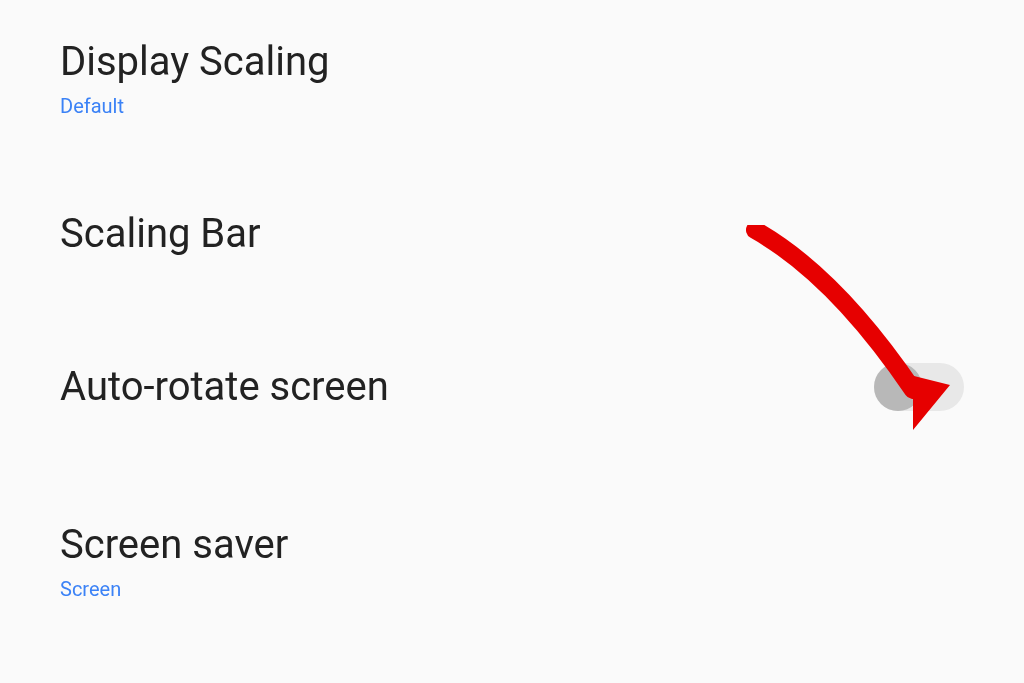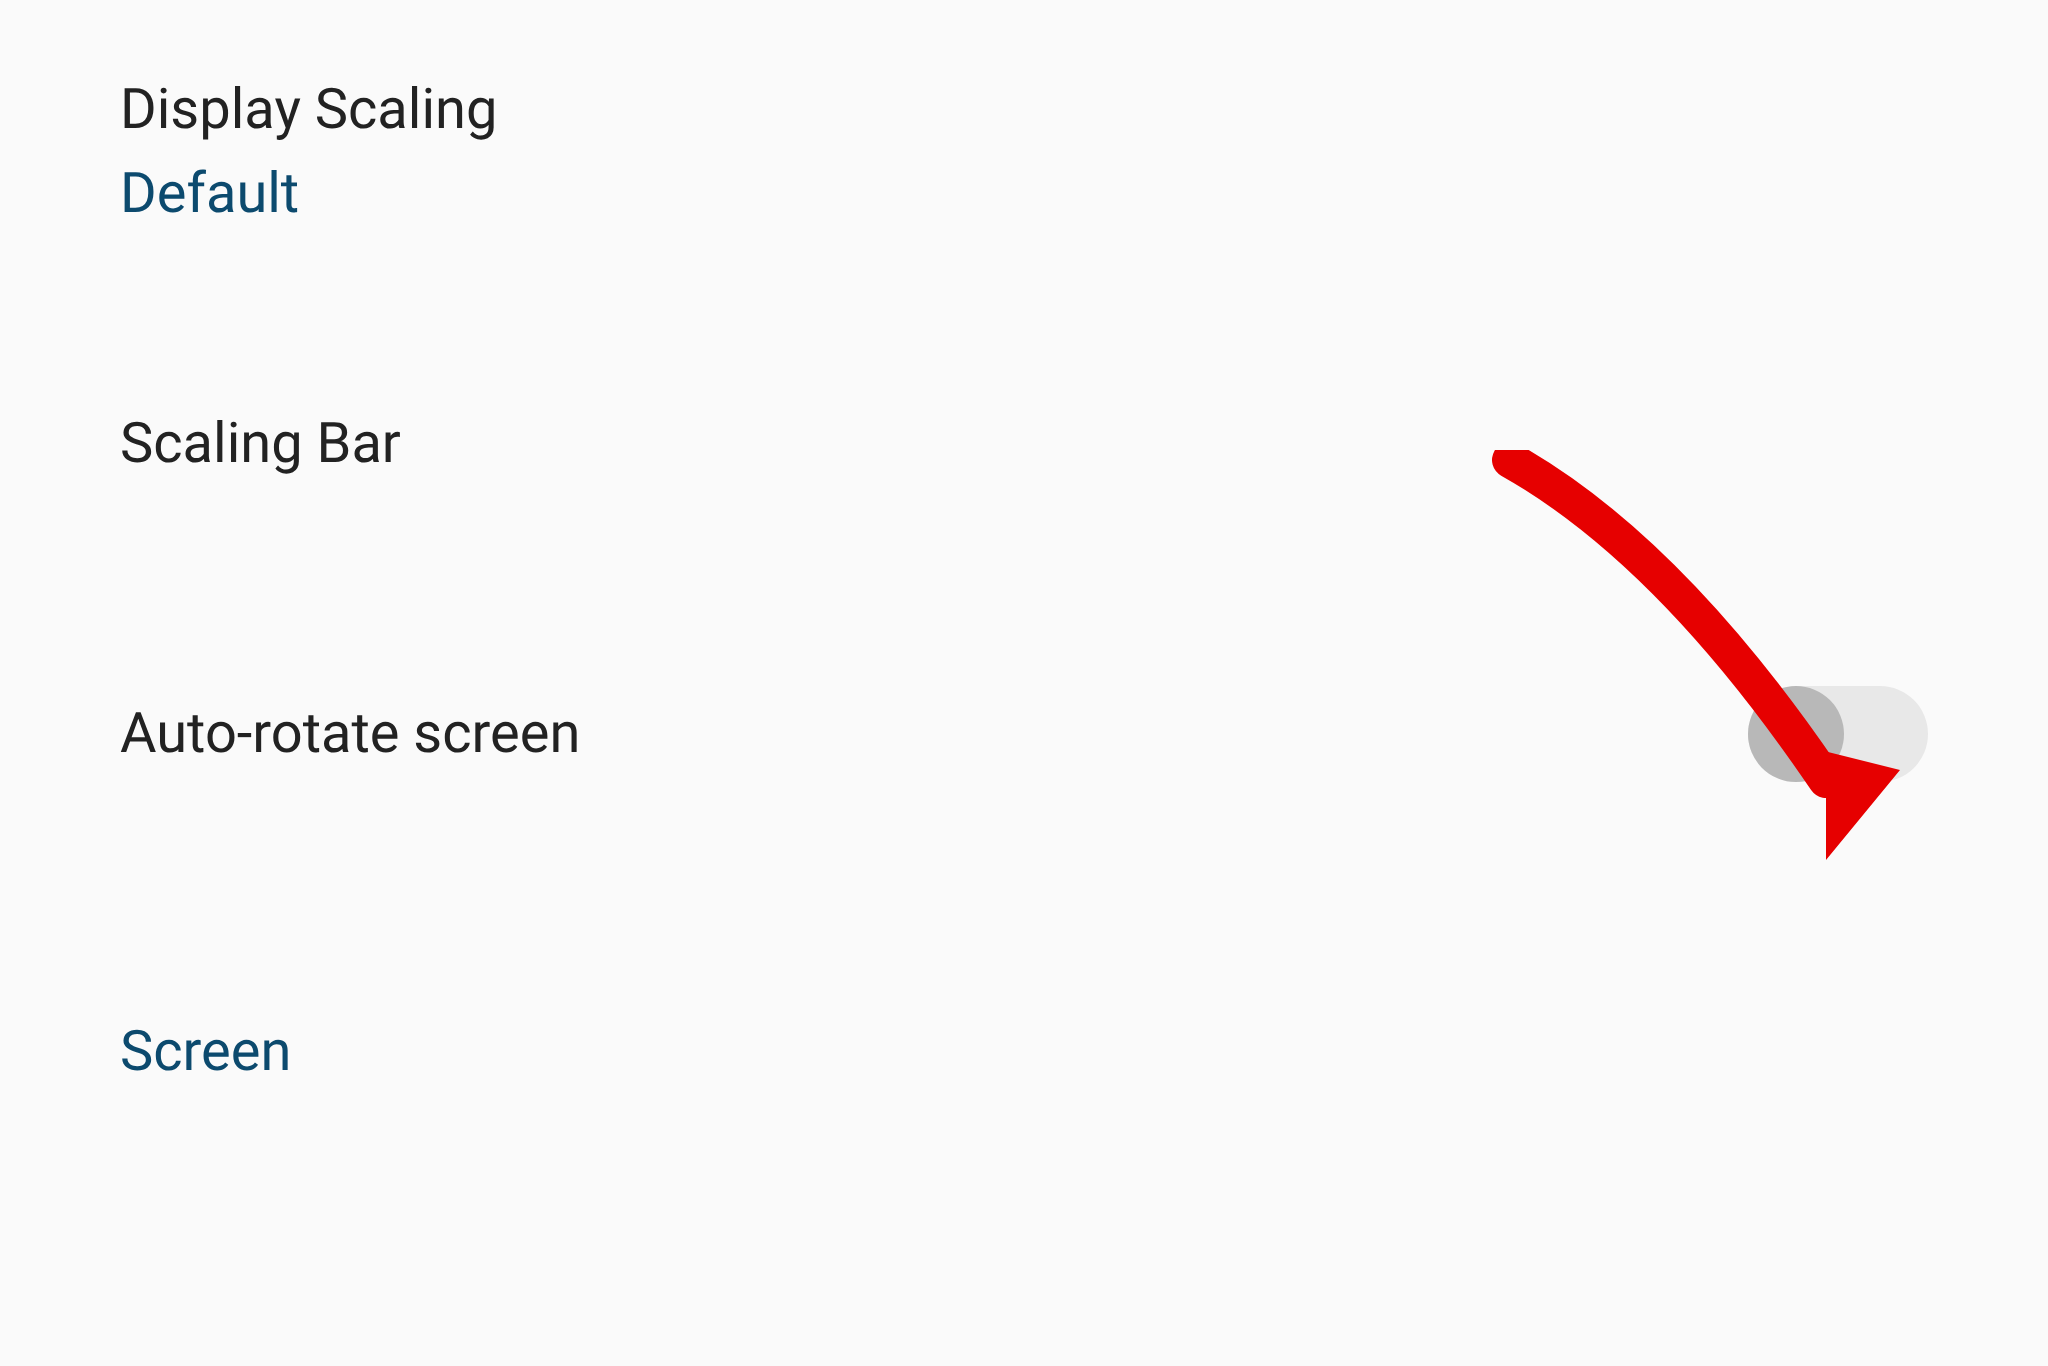--- a/index.html
+++ b/index.html
@@ -22,28 +22,28 @@
       padding: 30px 60px 30px 60px;
       display: flex;
       align-items: center;
       justify-content: space-between;
     }
     .setting-text {
       display: flex;
       flex-direction: column;
     }
     .setting-title {
-      font-size: 28px;
+      font-size: 40px;
       color: #222;
       font-weight: 400;
       line-height: 1.2;
     }
     .setting-subtitle {
-      font-size: 28px;
-      color: #0c4a6e;
+      font-size: 20px;
+      color: #3b82f6;
       font-weight: 400;
       margin-top: 8px;
     }
     .toggle {
       width: 90px;
       height: 48px;
       background: #e8e8e8;
       border-radius: 24px;
       position: relative;
       cursor: pointer;
@@ -103,20 +103,21 @@
     <div class="setting-text">
       <div class="setting-title">Auto-rotate screen</div>
     </div>
     <div class="toggle">
       <div class="toggle-knob"></div>
     </div>
   </div>
 
   <div class="setting-item item-screen-saver">
     <div class="setting-text">
+      <div class="setting-title">Screen saver</div>
       <div class="setting-subtitle">Screen</div>
     </div>
   </div>
 
 </div>
 
 <svg class="annotation-arrow" width="230" height="210" viewBox="0 0 230 210">
   <defs>
     <marker id="arrowhead" markerWidth="12" markerHeight="12" refX="6" refY="6" orient="auto">
       <polygon points="0,0 12,6 0,12 3,6" fill="#e60000"></polygon>

